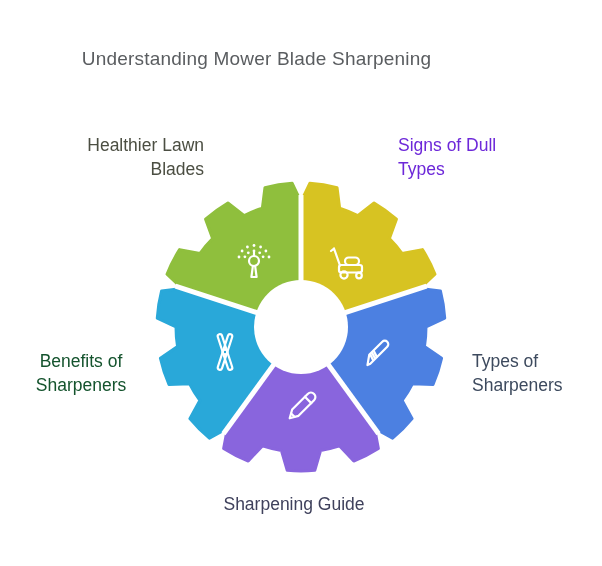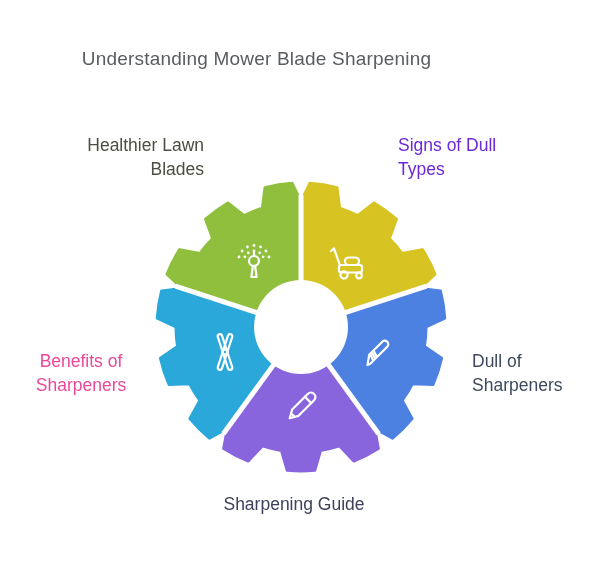--- a/index.html
+++ b/index.html
@@ -99,26 +99,26 @@
     <span class="ln">Healthier Lawn</span>
     <span class="ln">Blades</span>
   </div>
 
   <div class="label lbl-1" style="color: #6d28d9;">
     <span class="ln">Signs of Dull</span>
     <span class="ln">Types</span>
   </div>
 
   <div class="label lbl-2" style="color: rgb(61, 74, 94);">
-    <span class="ln">Dull of</span>
+    <span class="ln">Types of</span>
     <span class="ln">Sharpeners</span>
   </div>
 
   <div class="label lbl-3" style="color: rgb(63, 65, 92);">
     <span class="ln">Sharpening Guide</span>
   </div>
 
-  <div class="label lbl-4" style="color: #ec4899;">
+  <div class="label lbl-4" style="color: #14532d;">
     <span class="ln">Benefits of</span>
     <span class="ln">Sharpeners</span>
   </div>
 
 </div>
 
 </body></html>

